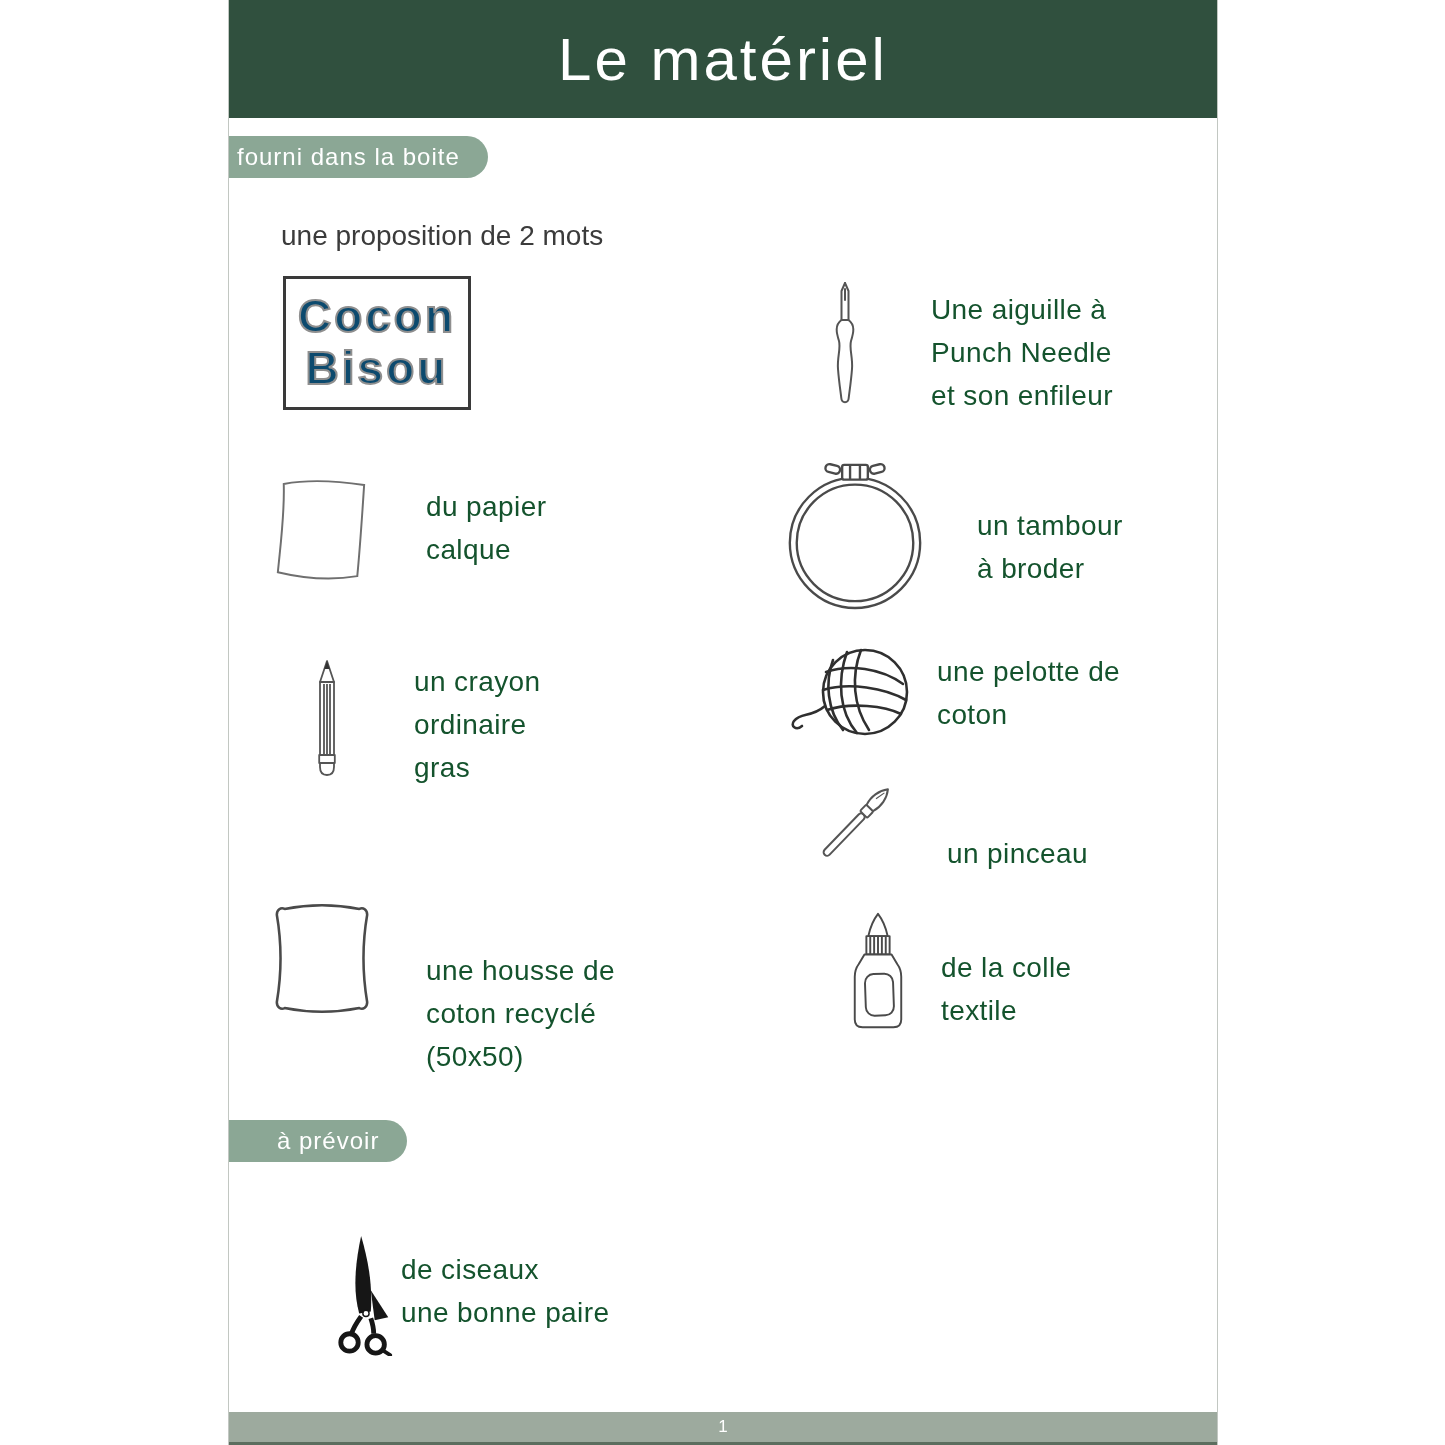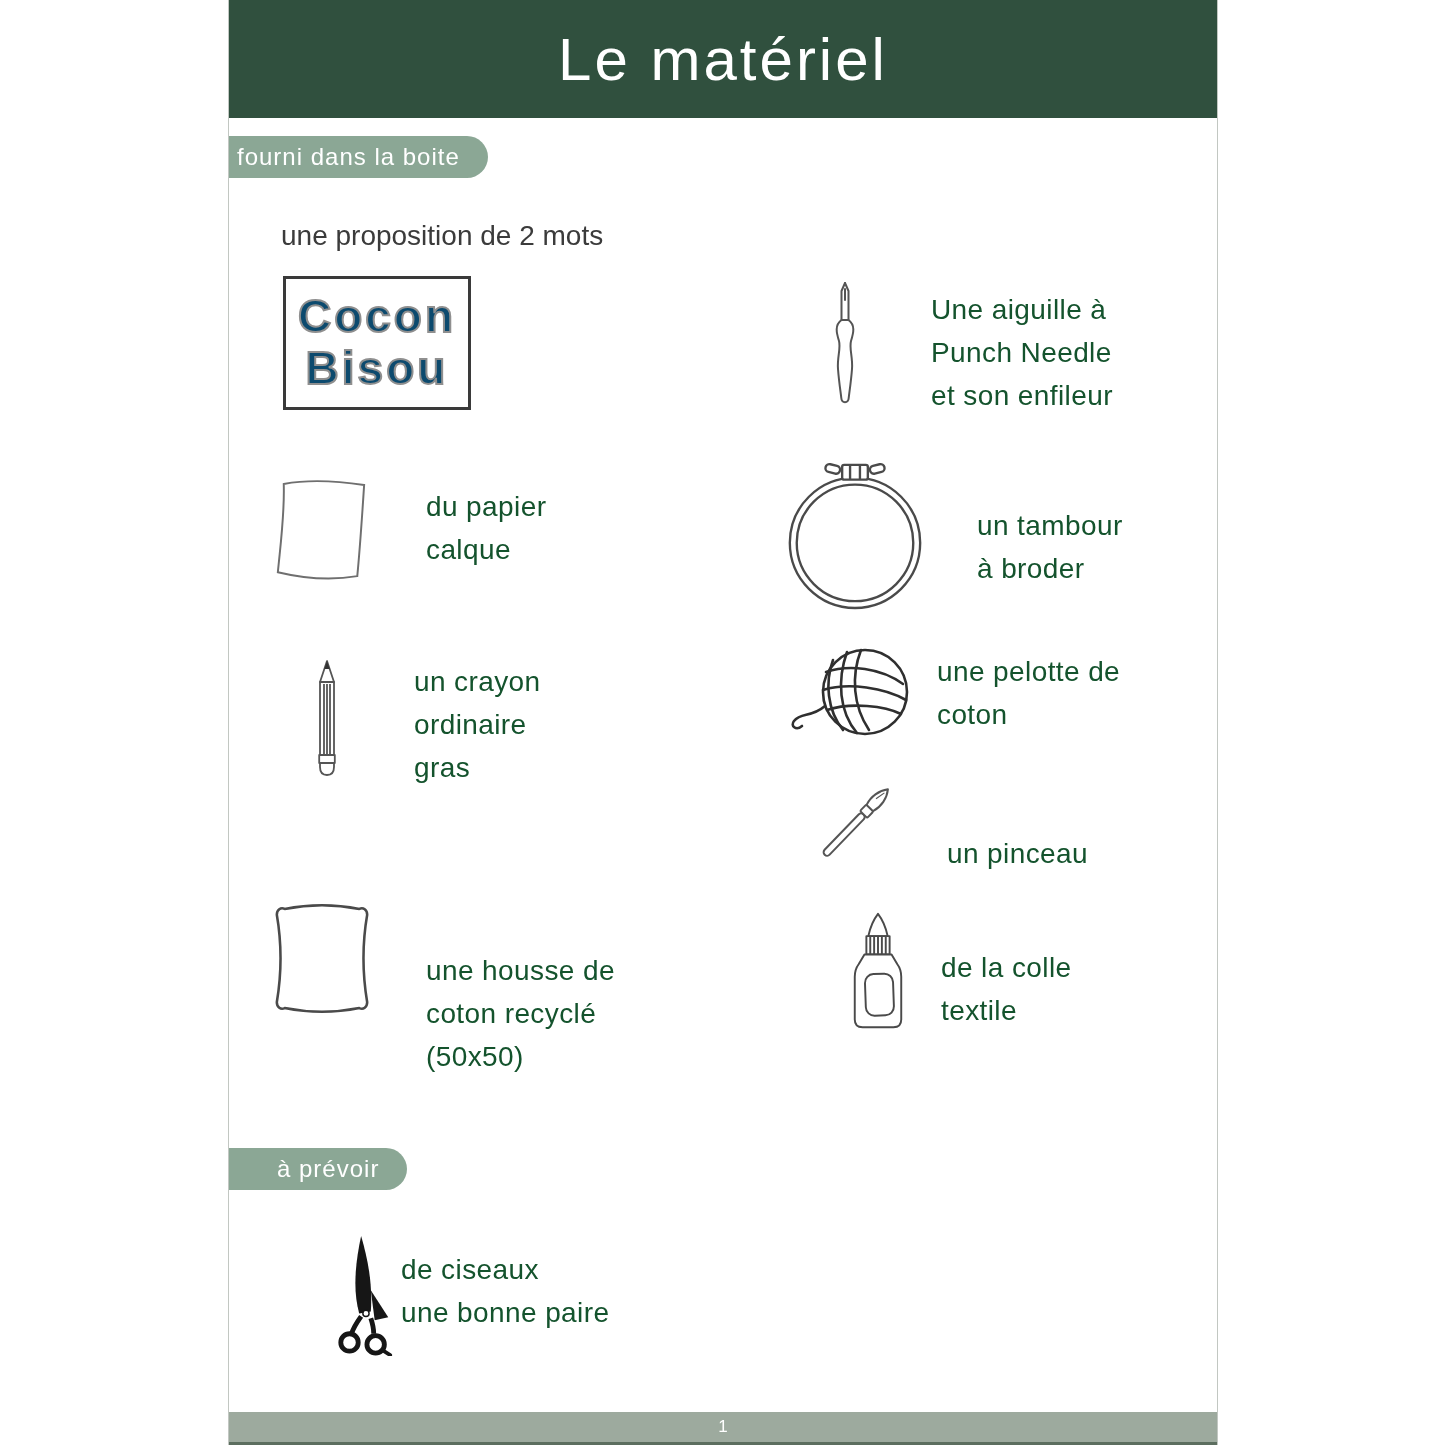--- a/index.html
+++ b/index.html
@@ -24,21 +24,21 @@
   }
   
   .badge {
     position:absolute; left:0; height:42px;
     background:#8BA795; color:#ffffff;
     display:flex; align-items:center;
     padding:0 28px 0 22px; font-size:24px; letter-spacing:1px;
     border-radius:0 22px 22px 0;
   }
   .badge-fourni { top:136px;padding-left:8px; }
-  .badge-prevoir { top:1148px;padding-left:48px; }
+  .badge-prevoir { top:1120px;padding-left:48px; }
   
   .prop-label { position:absolute; left:52px; top:220px; font-size:28px; }
   .prop-box {
     position:absolute; left:54px; top:276px; width:188px; height:134px;
     border:3px solid #3a3a3a;
     display:flex; flex-direction:column; align-items:center; justify-content:center;
   }
   .outline-word {
     font-size:46px; font-weight:700; letter-spacing:3px; line-height:1.12;
     color:#0c4a6e; -webkit-text-stroke:2px #8f8f8f;

